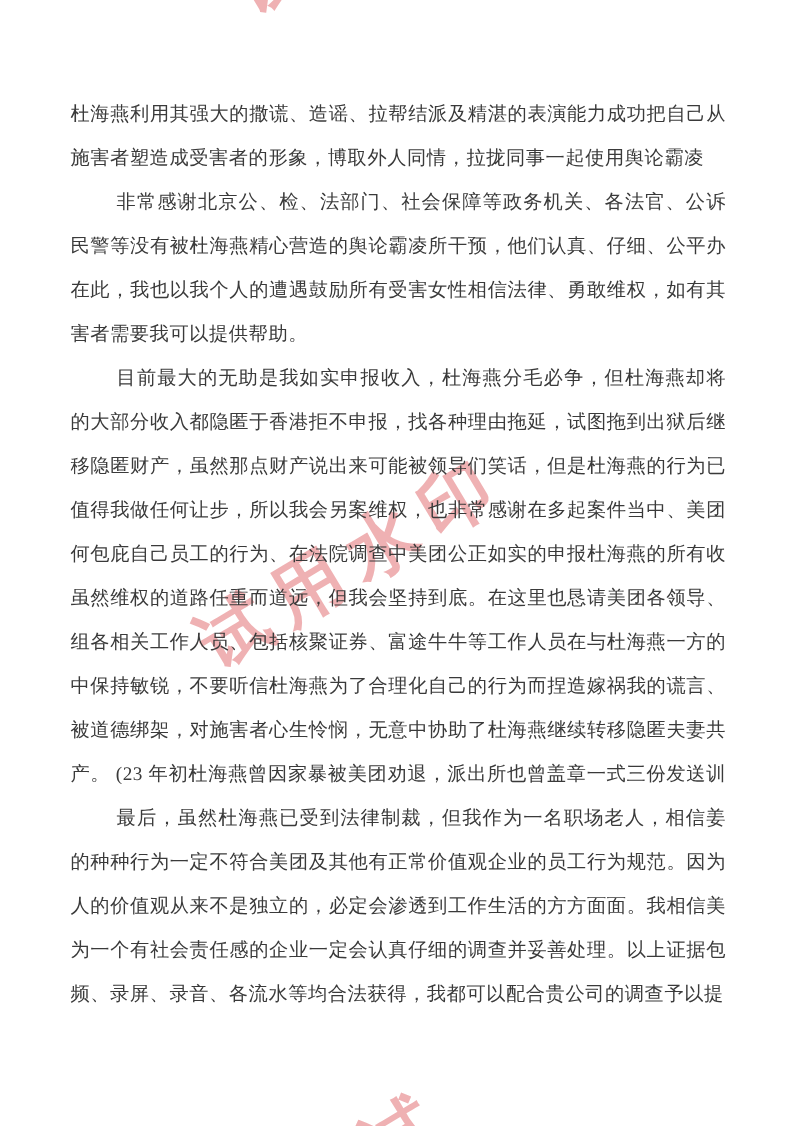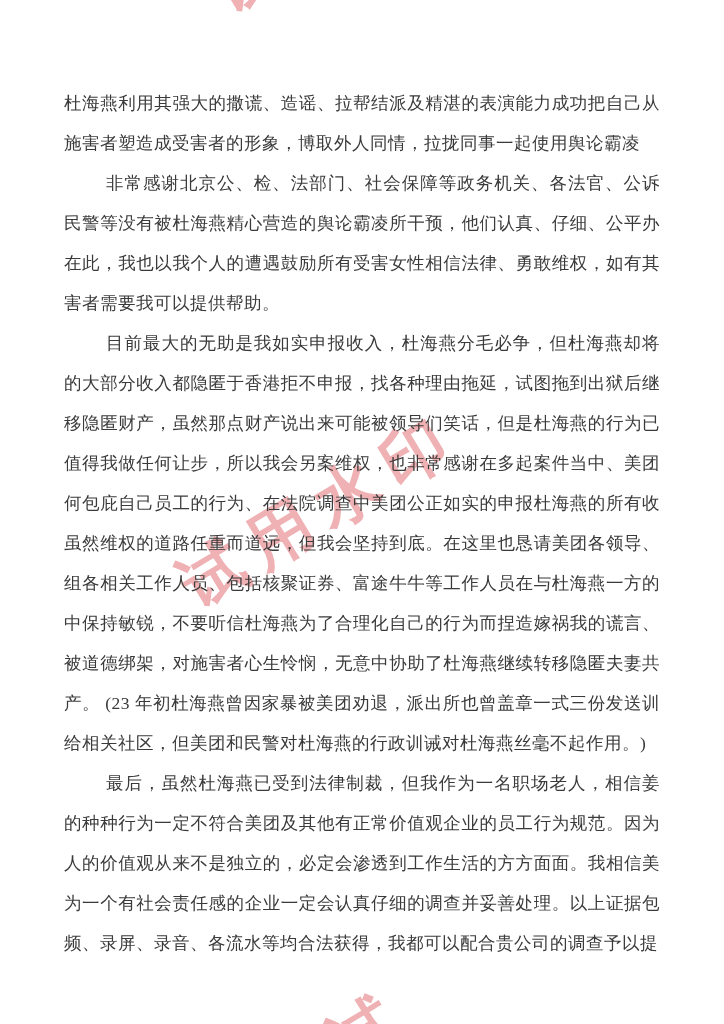--- a/index.html
+++ b/index.html
@@ -96,20 +96,19 @@
       <div class="line indent">目前最大的无助是我如实申报收入，杜海燕分毛必争，但杜海燕却将自己</div>
       <div class="line">的大部分收入都隐匿于香港拒不申报，找各种理由拖延，试图拖到出狱后继续转</div>
       <div class="line">移隐匿财产，虽然那点财产说出来可能被领导们笑话，但是杜海燕的行为已经不</div>
       <div class="line">值得我做任何让步，所以我会另案维权，也非常感谢在多起案件当中、美团无任</div>
       <div class="line">何包庇自己员工的行为、在法院调查中美团公正如实的申报杜海燕的所有收入。</div>
       <div class="line">虽然维权的道路任重而道远，但我会坚持到底。在这里也恳请美团各领导、期权</div>
       <div class="line">组各相关工作人员、包括核聚证券、富途牛牛等工作人员在与杜海燕一方的沟通</div>
       <div class="line">中保持敏锐，不要听信杜海燕为了合理化自己的行为而捏造嫁祸我的谎言、以免</div>
       <div class="line">被道德绑架，对施害者心生怜悯，无意中协助了杜海燕继续转移隐匿夫妻共同财</div>
       <div class="line">产。 (23 年初杜海燕曾因家暴被美团劝退，派出所也曾盖章一式三份发送训诫书</div>
-      <div class="line final">给相关社区，但美团和民警对杜海燕的行政训诫对杜海燕丝毫不起作用。)</div>
       <div class="line indent">最后，虽然杜海燕已受到法律制裁，但我作为一名职场老人，相信姜铭明</div>
       <div class="line">的种种行为一定不符合美团及其他有正常价值观企业的员工行为规范。因为一个</div>
       <div class="line">人的价值观从来不是独立的，必定会渗透到工作生活的方方面面。我相信美团作</div>
       <div class="line">为一个有社会责任感的企业一定会认真仔细的调查并妥善处理。以上证据包括视</div>
       <div class="line final">频、录屏、录音、各流水等均合法获得，我都可以配合贵公司的调查予以提供。</div>
     </div>
 </div>
 
 </body></html>

